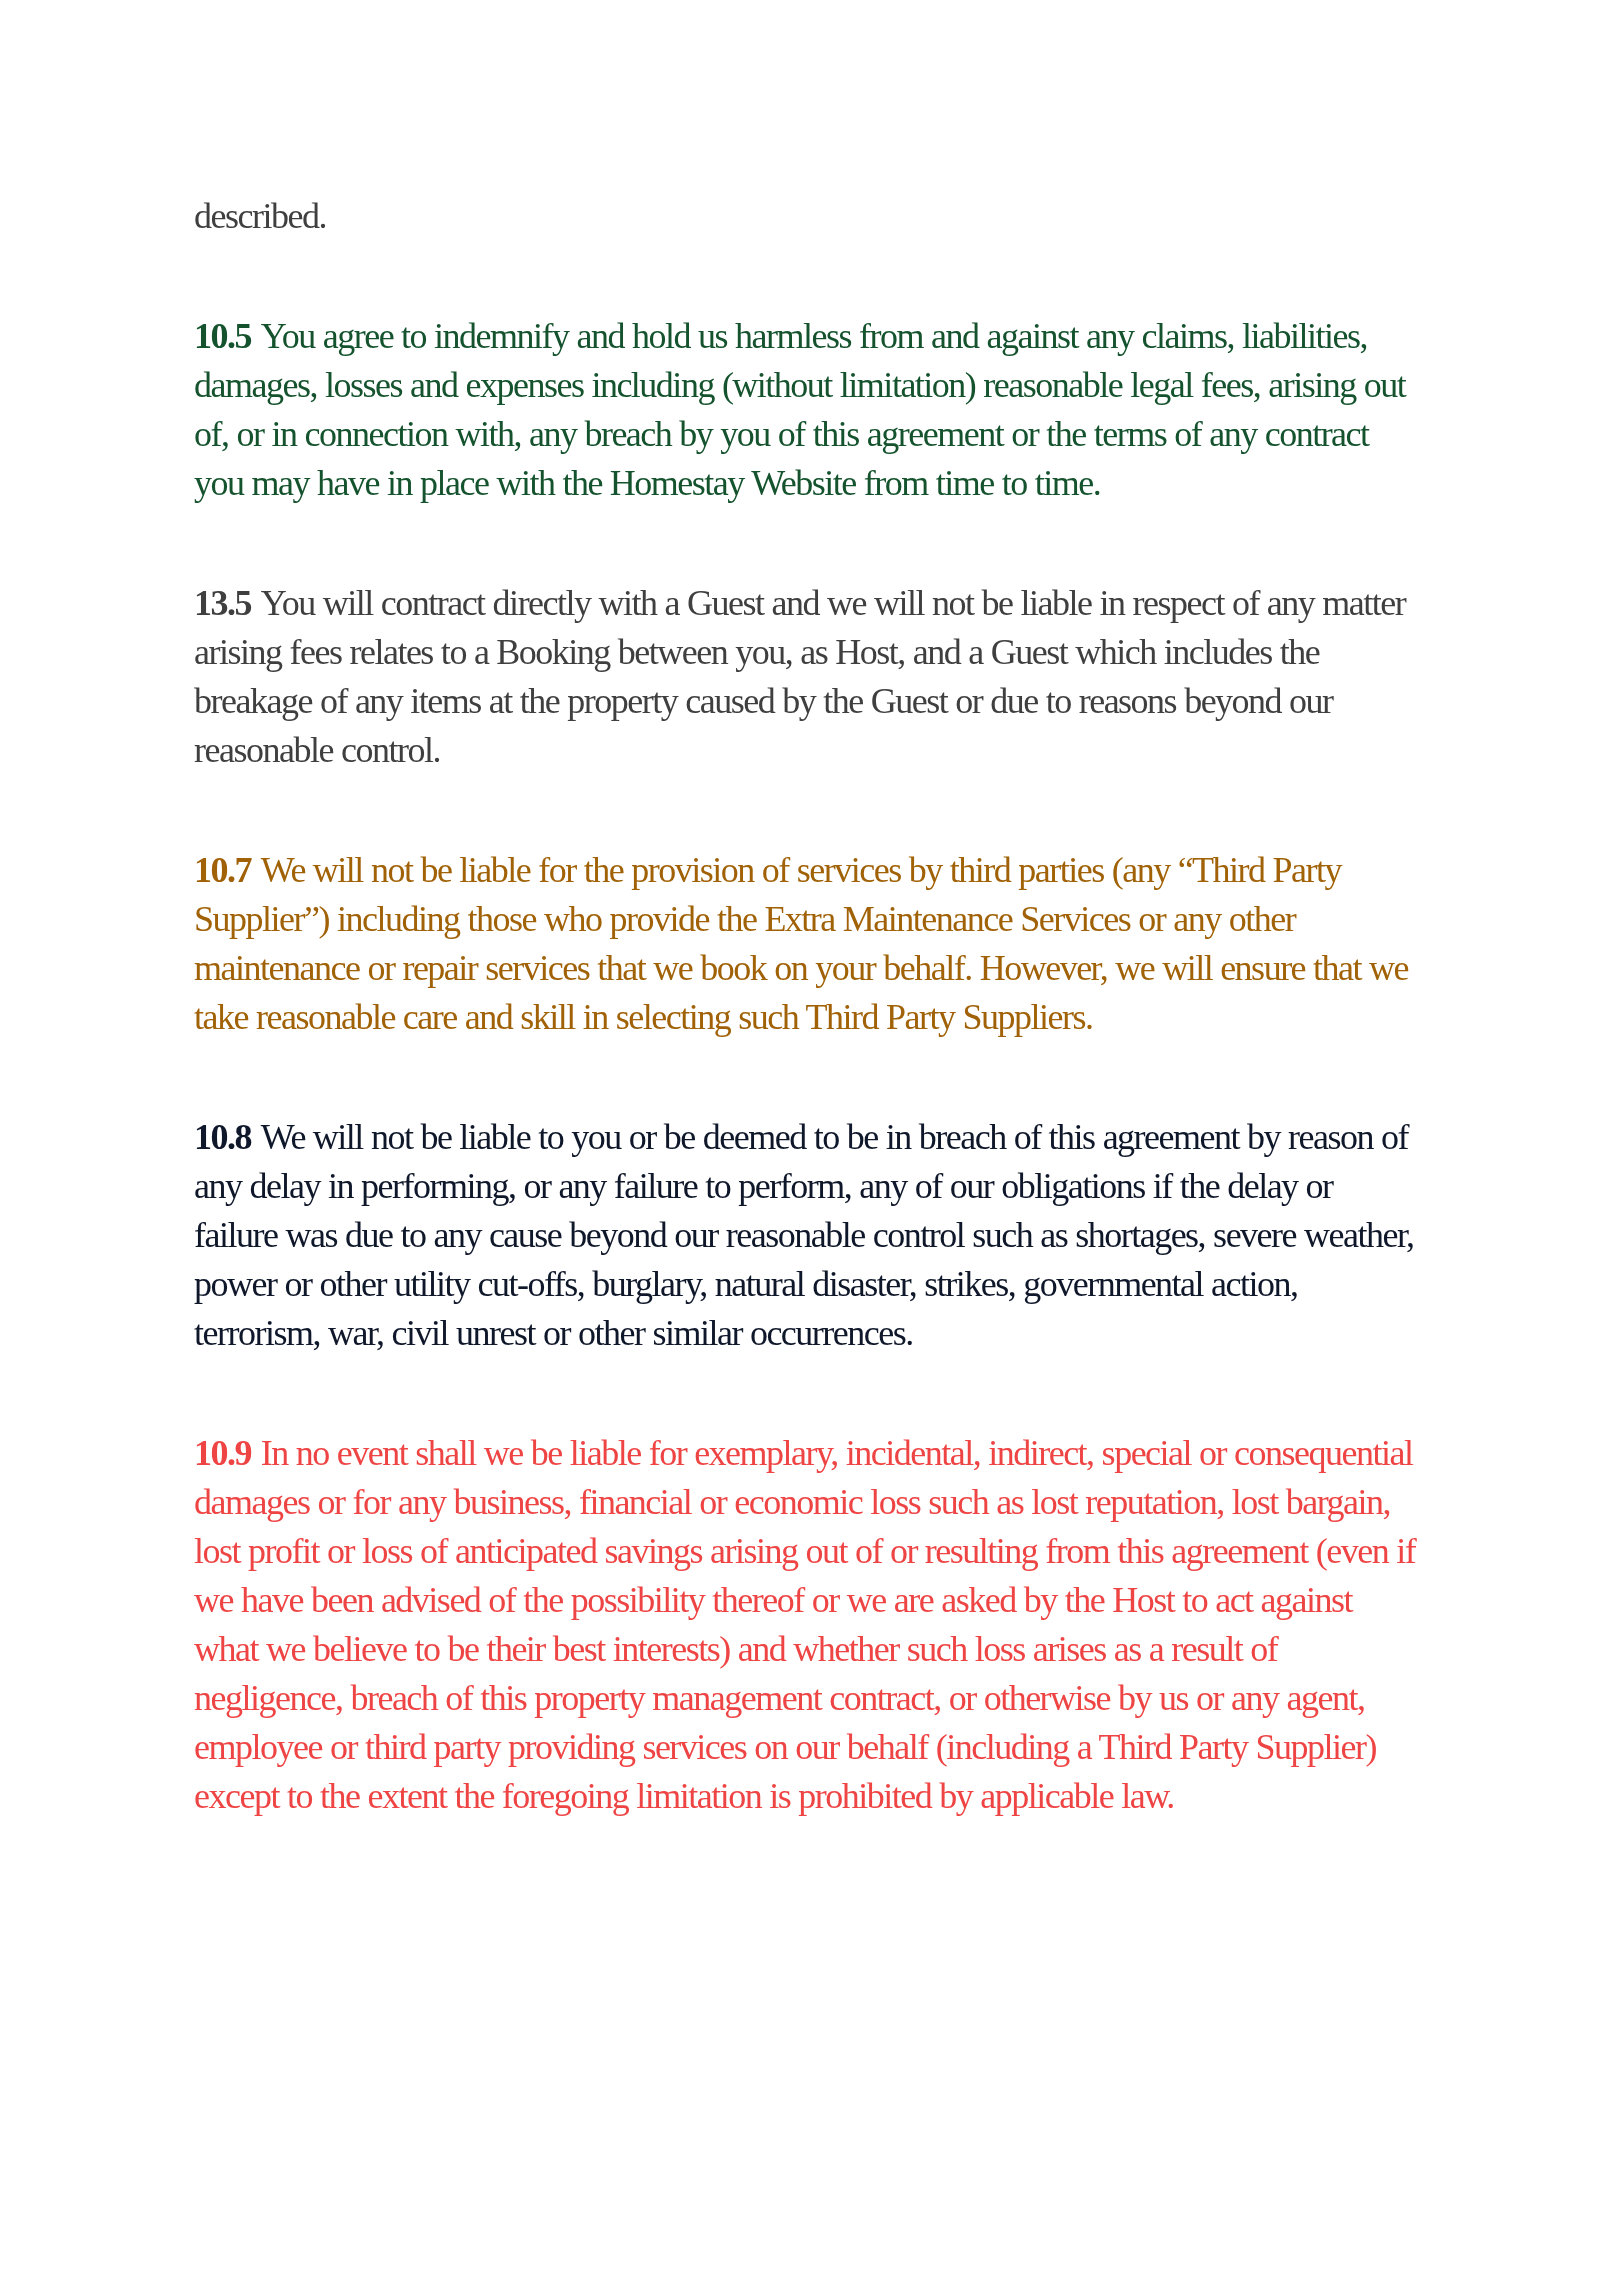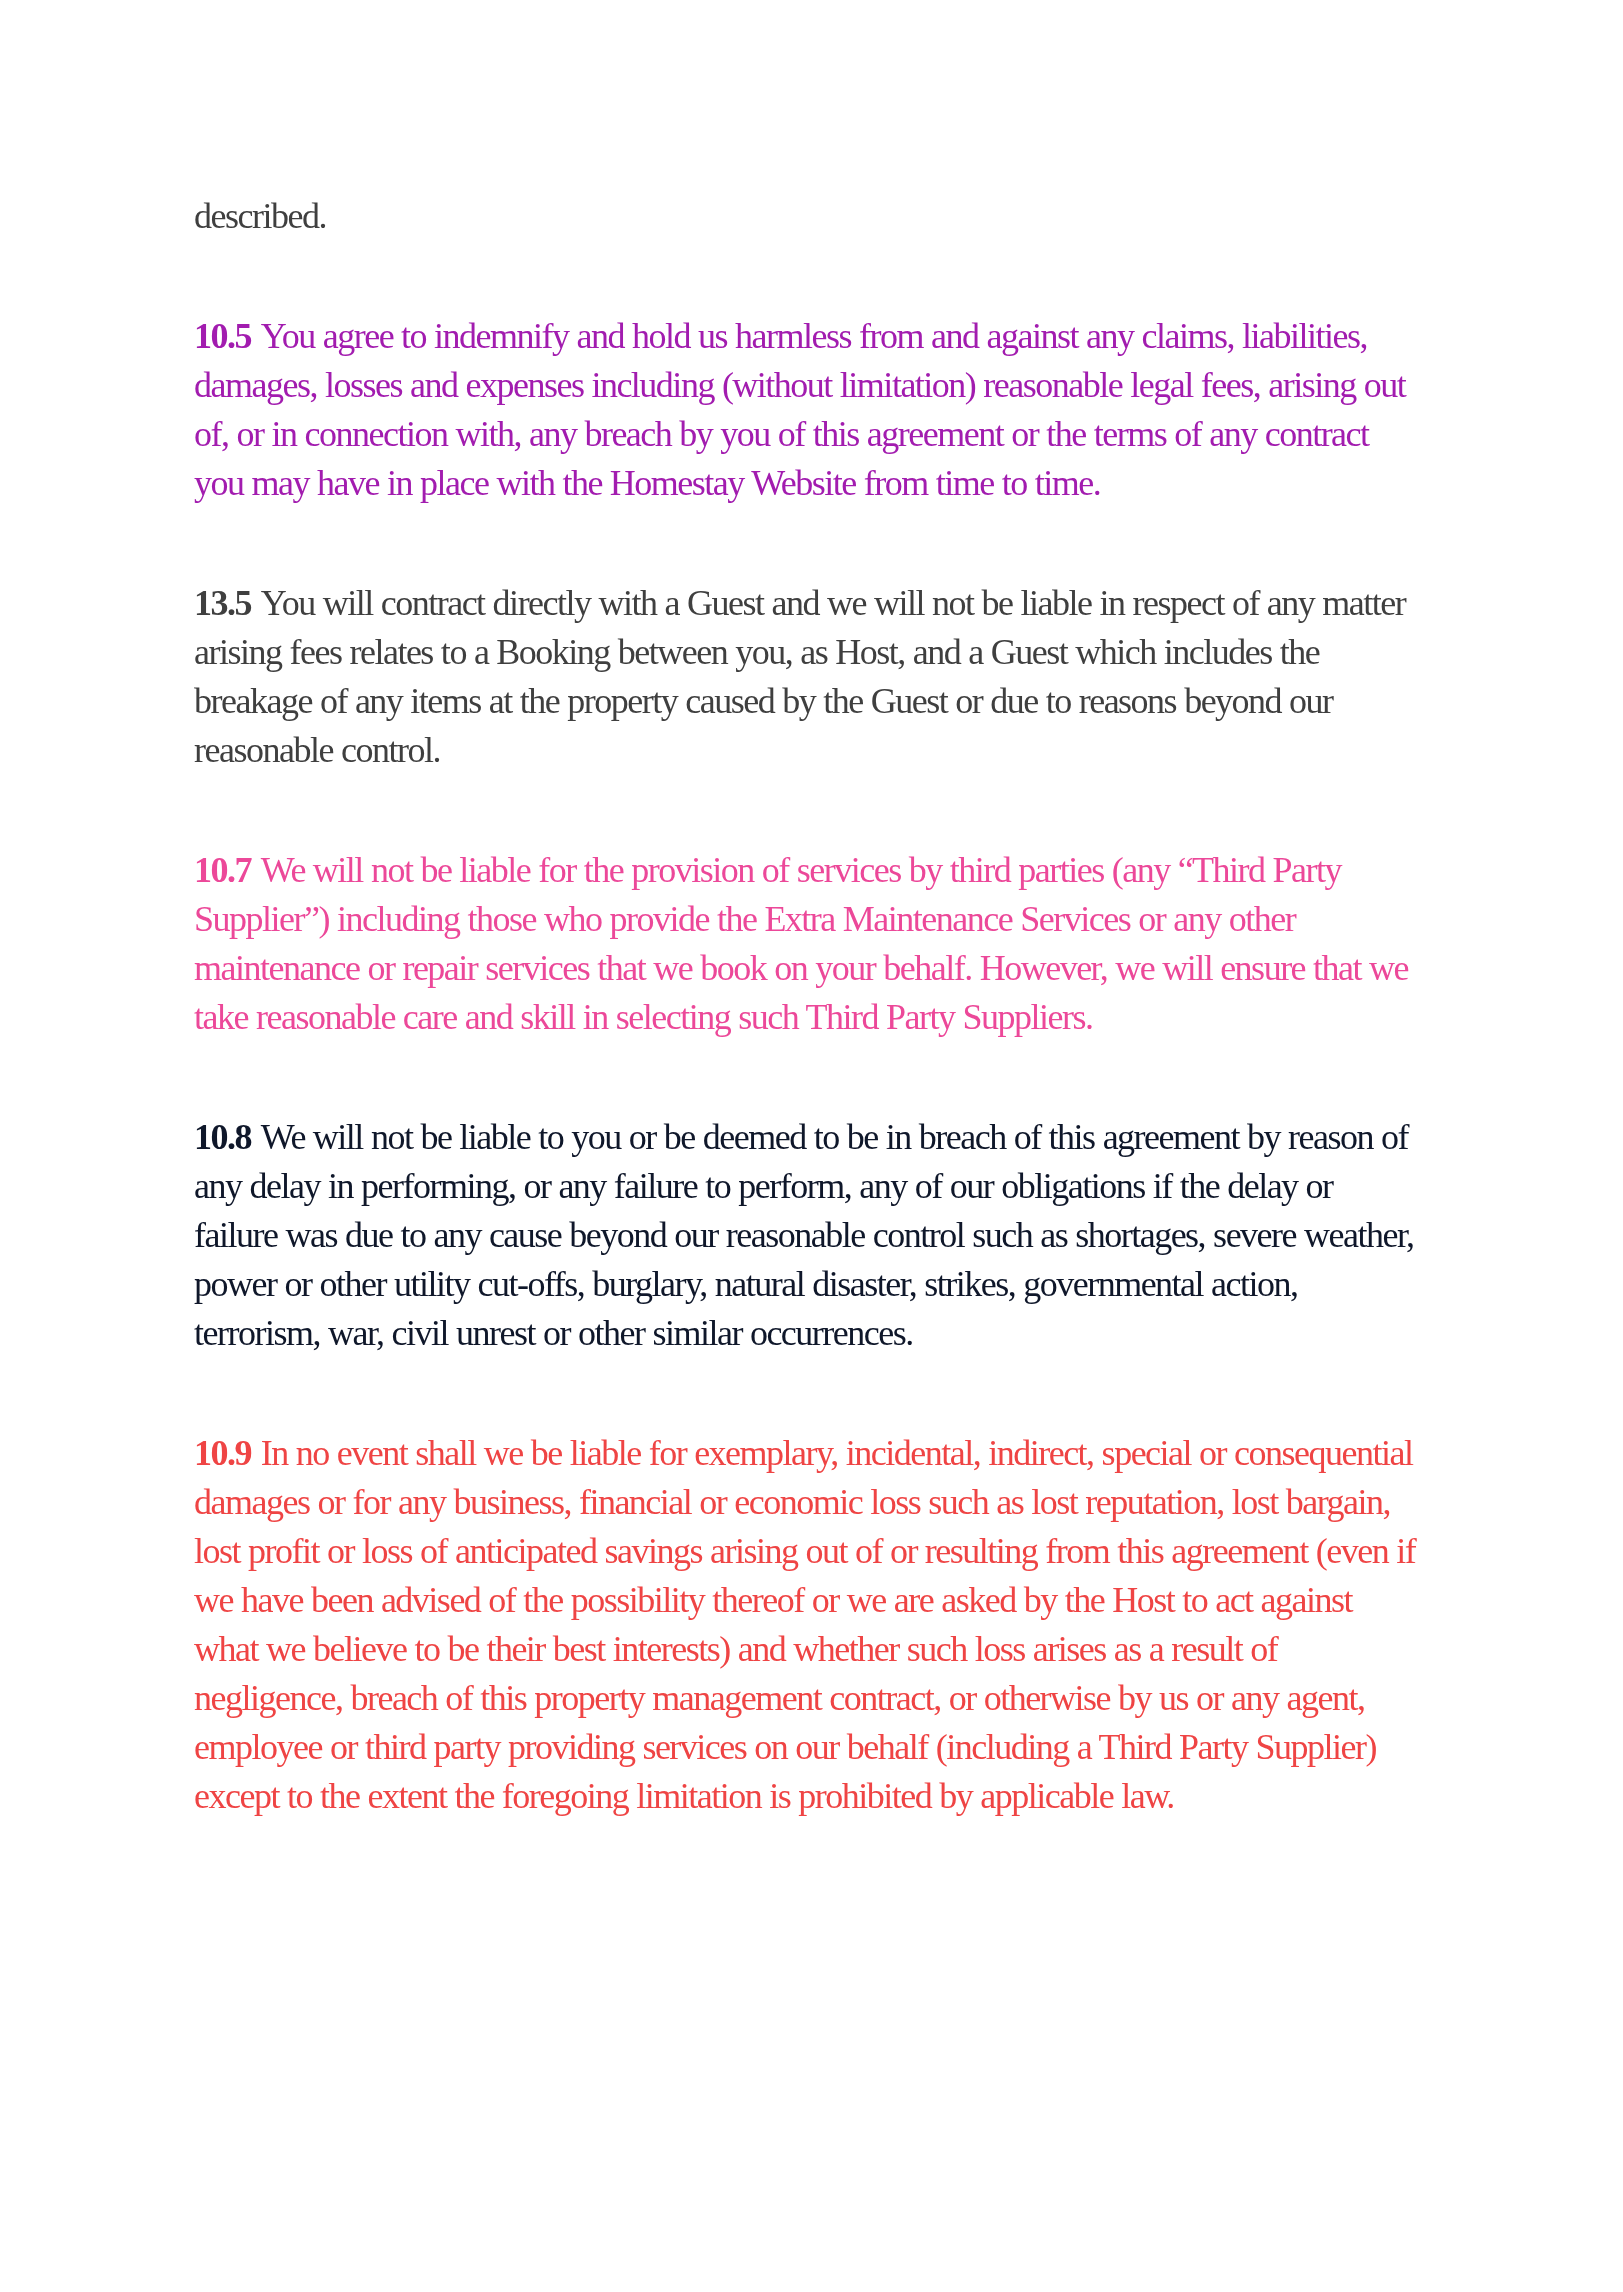--- a/index.html
+++ b/index.html
@@ -43,29 +43,29 @@
 </head>
 <body style="background: rgb(255, 255, 255);">
 
 <div class="page">
   <div class="content">
 
     <p class="para" style="color: rgb(63, 63, 63);">
       <span class="para-text">described.</span>
     </p>
 
-    <p class="para" style="color: #a21caf;">
+    <p class="para" style="color: #14532d;">
       <strong class="para-num">10.5</strong><span class="para-text">You agree to indemnify and hold us harmless from and against any claims, liabilities, damages, losses and expenses including (without limitation) reasonable legal fees, arising out of, or in connection with, any breach by you of this agreement or the terms of any contract you may have in place with the Homestay Website from time to time.</span>
     </p>
 
     <p class="para" style="color: rgb(63, 63, 63);">
       <strong class="para-num">13.5</strong><span class="para-text">You will contract directly with a Guest and we will not be liable in respect of any matter arising fees relates to a Booking between you, as Host, and a Guest which includes the breakage of any items at the property caused by the Guest or due to reasons beyond our reasonable control.</span>
     </p>
 
-    <p class="para" style="color: #ec4899;">
+    <p class="para" style="color: #a16207;">
       <strong class="para-num">10.7</strong><span class="para-text">We will not be liable for the provision of services by third parties (any “Third Party Supplier”) including those who provide the Extra Maintenance Services or any other maintenance or repair services that we book on your behalf. However, we will ensure that we take reasonable care and skill in selecting such Third Party Suppliers.</span>
     </p>
 
     <p class="para" style="color: #0f172a;">
       <strong class="para-num">10.8</strong><span class="para-text">We will not be liable to you or be deemed to be in breach of this agreement by reason of any delay in performing, or any failure to perform, any of our obligations if the delay or failure was due to any cause beyond our reasonable control such as shortages, severe weather, power or other utility cut-offs, burglary, natural disaster, strikes, governmental action, terrorism, war, civil unrest or other similar occurrences.</span>
     </p>
 
     <p class="para" style="color: #ef4444;">
       <strong class="para-num">10.9</strong><span class="para-text">In no event shall we be liable for exemplary, incidental, indirect, special or consequential damages or for any business, financial or economic loss such as lost reputation, lost bargain, lost profit or loss of anticipated savings arising out of or resulting from this agreement (even if we have been advised of the possibility thereof or we are asked by the Host to act against what we believe to be their best interests) and whether such loss arises as a result of negligence, breach of this property management contract, or otherwise by us or any agent, employee or third party providing services on our behalf (including a Third Party Supplier) except to the extent the foregoing limitation is prohibited by applicable law.</span>
     </p>

